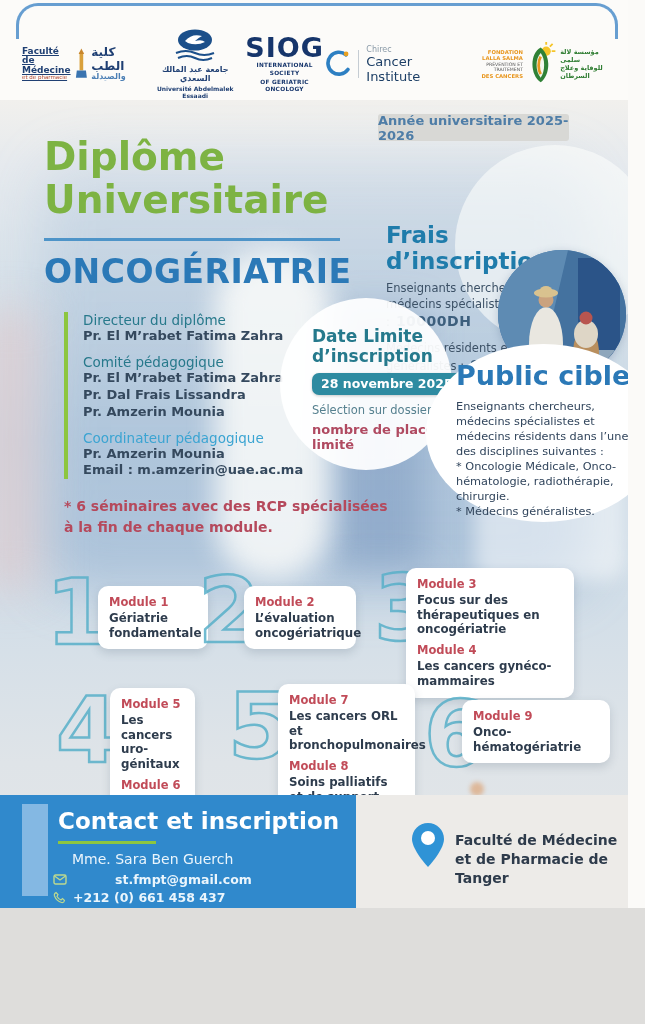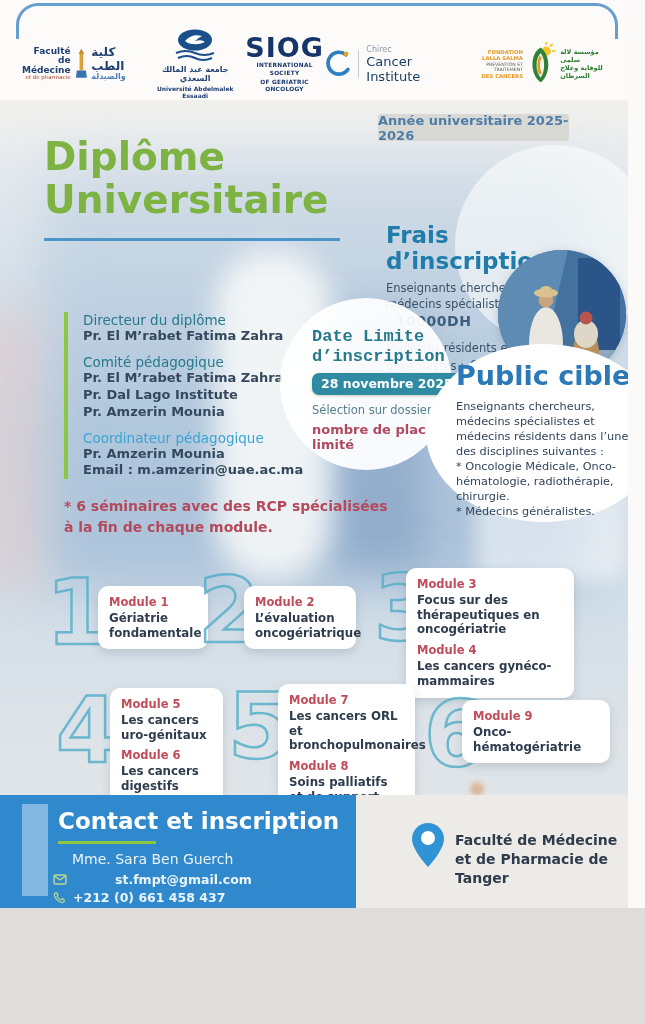--- a/index.html
+++ b/index.html
@@ -7,21 +7,21 @@
   .stage { position:relative; width:645px; height:1024px; background:#dedddb; overflow:hidden; font-family:"DejaVu Sans","Liberation Sans",sans-serif; }
   .poster { position:absolute; left:0; top:0; width:628px; height:908px; background:#fcfbf9; overflow:hidden; }
   .right-strip { position:absolute; left:628px; top:0; width:17px; height:908px; background:#fbfaf8; }
   .bottom-strip { position:absolute; left:0; top:908px; width:645px; height:116px; background:#dedddb; }
   .top-border { position:absolute; left:16px; right:10px; top:3px; height:36px; border:3px solid #4288c8; border-bottom:none; border-radius:22px 22px 0 0; opacity:.8; }
 
   
   .logos { position:absolute; left:22px; top:28px; width:594px; height:72px; display:flex; align-items:center; justify-content:space-between; }
   .logo { display:flex; align-items:center; gap:4px; }
   .navy { color:#1f3f73; }
-  .fmpt-col1 { text-align:right; line-height:1.05; }
+  .fmpt-col1 { text-align:left; line-height:1.05;text-decoration:underline; }
   .fmpt-l1 { font-size:9px; font-weight:bold; }
   .fmpt-l3 { font-size:5.5px; color:#b0452f; }
   .fmpt-ar { font-size:12px; font-weight:bold; line-height:1.1; text-align:left; }
   .fmpt-ar2 { font-size:8px; color:#4c7fb5; }
   .uae { flex-direction:column; gap:2px; text-align:center; }
   .uae-ar { font-size:8px; font-weight:bold; line-height:1.15; }
   .uae-fr { font-size:6px; font-weight:bold; }
   .siog { flex-direction:column; gap:1px; text-align:center; }
   .siog-acr { font-size:27px; font-weight:bold; letter-spacing:1px; color:#16356b; line-height:1; }
   .siog-cap { font-size:5.8px; font-weight:bold; color:#16356b; letter-spacing:.3px; line-height:1.3; }
@@ -64,21 +64,21 @@
   
   .staff { position:absolute; left:64px; top:312px; width:256px; border-left:4px solid #8dc63f; padding-left:15px; }
   .staff-h { font-size:13.5px; font-weight:normal; color:#27798b; margin-top:9px; }
   .staff-h.first { margin-top:0; }
   .staff-h.coord { color:#3ba4d2; }
   .staff-n { font-size:13px; color:#35495e; font-weight:bold; line-height:1.3; }
 
   
   .circleA { position:absolute; left:280px; top:298px; width:172px; height:172px; border-radius:50%; background:rgba(255,255,255,.93); }
   .deadline { position:absolute; left:312px; top:327px; width:135px; }
-  .deadline-h { font-size:17px; font-weight:bold; color:#25798c; line-height:1.15;font-family:Liberation Mono, monospace; }
+  .deadline-h { font-size:17px; font-weight:bold; color:#25798c; line-height:1.15; }
   .pill { display:inline-block; margin-top:7px; background:#2e8ba1; color:#fff; font-size:12.5px; font-weight:bold; padding:3px 9px 4px; border-radius:7px; box-shadow:0 1px 3px rgba(0,0,0,.2); white-space:nowrap; }
   .dl-n1 { margin-top:8px; font-size:11.5px; color:#56808f; }
   .dl-n2 { margin-top:5px; font-size:13px; font-weight:bold; color:#b04a61; }
 
   
   .circleB { position:absolute; left:426px; top:344px; width:235px; height:178px; border-radius:50%; background:#fff; }
   .public { position:absolute; left:456px; top:360px; width:182px; }
   .public-h { font-size:27px; font-weight:bold; color:#2b79b7; margin-bottom:8px; }
   .public-b { font-size:11.3px; color:#31455c; line-height:1.33; }
 
@@ -189,20 +189,21 @@
       <div class="wash w-circle"></div>
       <div class="wash w-dot"></div>
     </div>
 
     <div class="badge">Année universitaire 2025-2026</div>
     <div class="title">
       <div>Diplôme</div>
       <div>Universitaire</div>
     </div>
     <div class="rule"></div>
+    <div class="program">ONCOGÉRIATRIE</div>
 
     <div class="fees">
       <div class="fees-h">Frais d’inscription</div>
       <div class="fee-item"><span>Enseignants chercheurs et médecins spécialistes :</span><span class="fee-val">10000DH</span></div>
       <div class="fee-item"><span>Médecins résidents et médecins généralistes :</span><span class="fee-val">8000DH</span></div>
     </div>
 
     <div class="photo">
       <svg width="128" height="128" viewBox="0 0 128 128">
         <rect width="128" height="128" fill="#44729f"></rect>
@@ -217,21 +218,21 @@
         <ellipse cx="88" cy="84" rx="12" ry="14" fill="#ded6c6"></ellipse>
         <circle cx="88" cy="68" r="6.5" fill="#b8554f"></circle>
       </svg>
     </div>
 
     <div class="staff">
       <div class="staff-h first">Directeur du diplôme</div>
       <div class="staff-n">Pr. El M’rabet Fatima Zahra</div>
       <div class="staff-h">Comité pédagogique</div>
       <div class="staff-n">Pr. El M’rabet Fatima Zahra</div>
-      <div class="staff-n">Pr. Dal Lago Institute</div>
+      <div class="staff-n">Pr. Dal Frais Lissandra</div>
       <div class="staff-n">Pr. Amzerin Mounia</div>
       <div class="staff-h coord">Coordinateur pédagogique</div>
       <div class="staff-n">Pr. Amzerin Mounia</div>
       <div class="staff-n">Email : m.amzerin@uae.ac.ma</div>
     </div>
 
     <div class="circleA"></div>
     <div class="deadline">
       <div class="deadline-h">Date Limite</div>
       <div class="deadline-h">d’inscription</div>
@@ -267,21 +268,21 @@
 
     <div class="bignum" style="left:374px;top:566px;">3</div>
     <div class="mcard" style="left:406px;top:568px;width:168px;">
       <div class="mlabel">Module 3</div>
       <div class="mtitle gap">Focus sur des thérapeutiques en oncogériatrie</div>
       <div class="mlabel">Module 4</div>
       <div class="mtitle">Les cancers gynéco-mammaires</div>
     </div>
 
     <div class="bignum" style="left:56px;top:688px;">4</div>
-    <div class="mcard" style="left:110px;top:688px;width:113px;">
+    <div class="mcard" style="left:110px;top:688px;width:85px;">
       <div class="mlabel">Module 5</div>
       <div class="mtitle gap">Les cancers uro-génitaux</div>
       <div class="mlabel">Module 6</div>
       <div class="mtitle">Les cancers digestifs</div>
     </div>
 
     <div class="bignum" style="left:228px;top:684px;">5</div>
     <div class="mcard" style="left:278px;top:684px;width:137px;">
       <div class="mlabel">Module 7</div>
       <div class="mtitle gap">Les cancers ORL et bronchopulmonaires</div>

